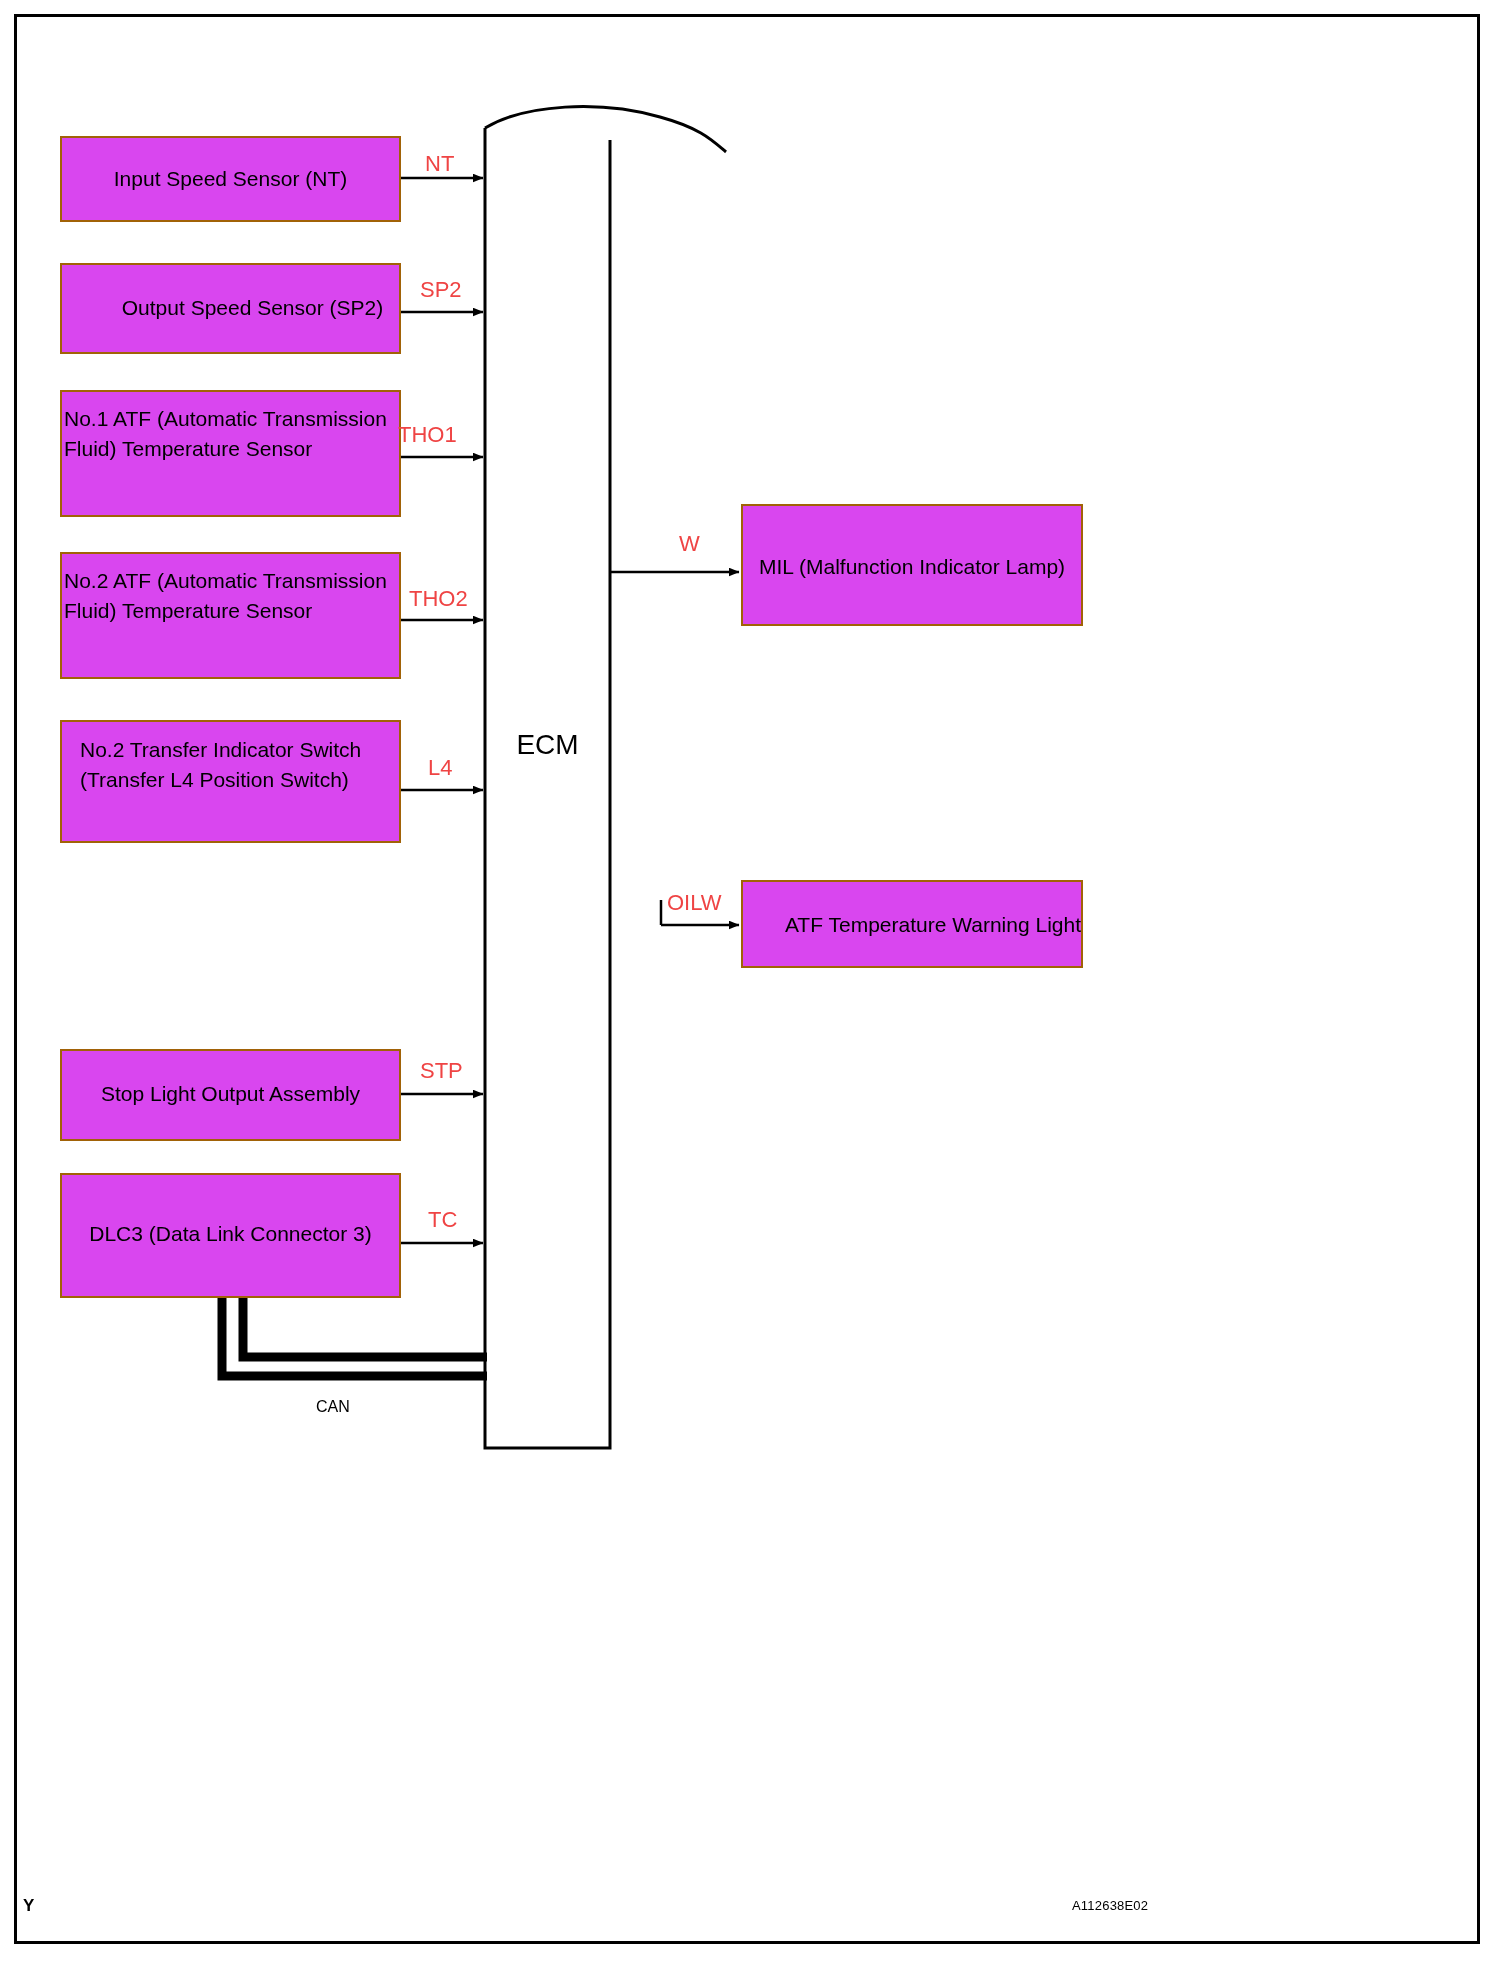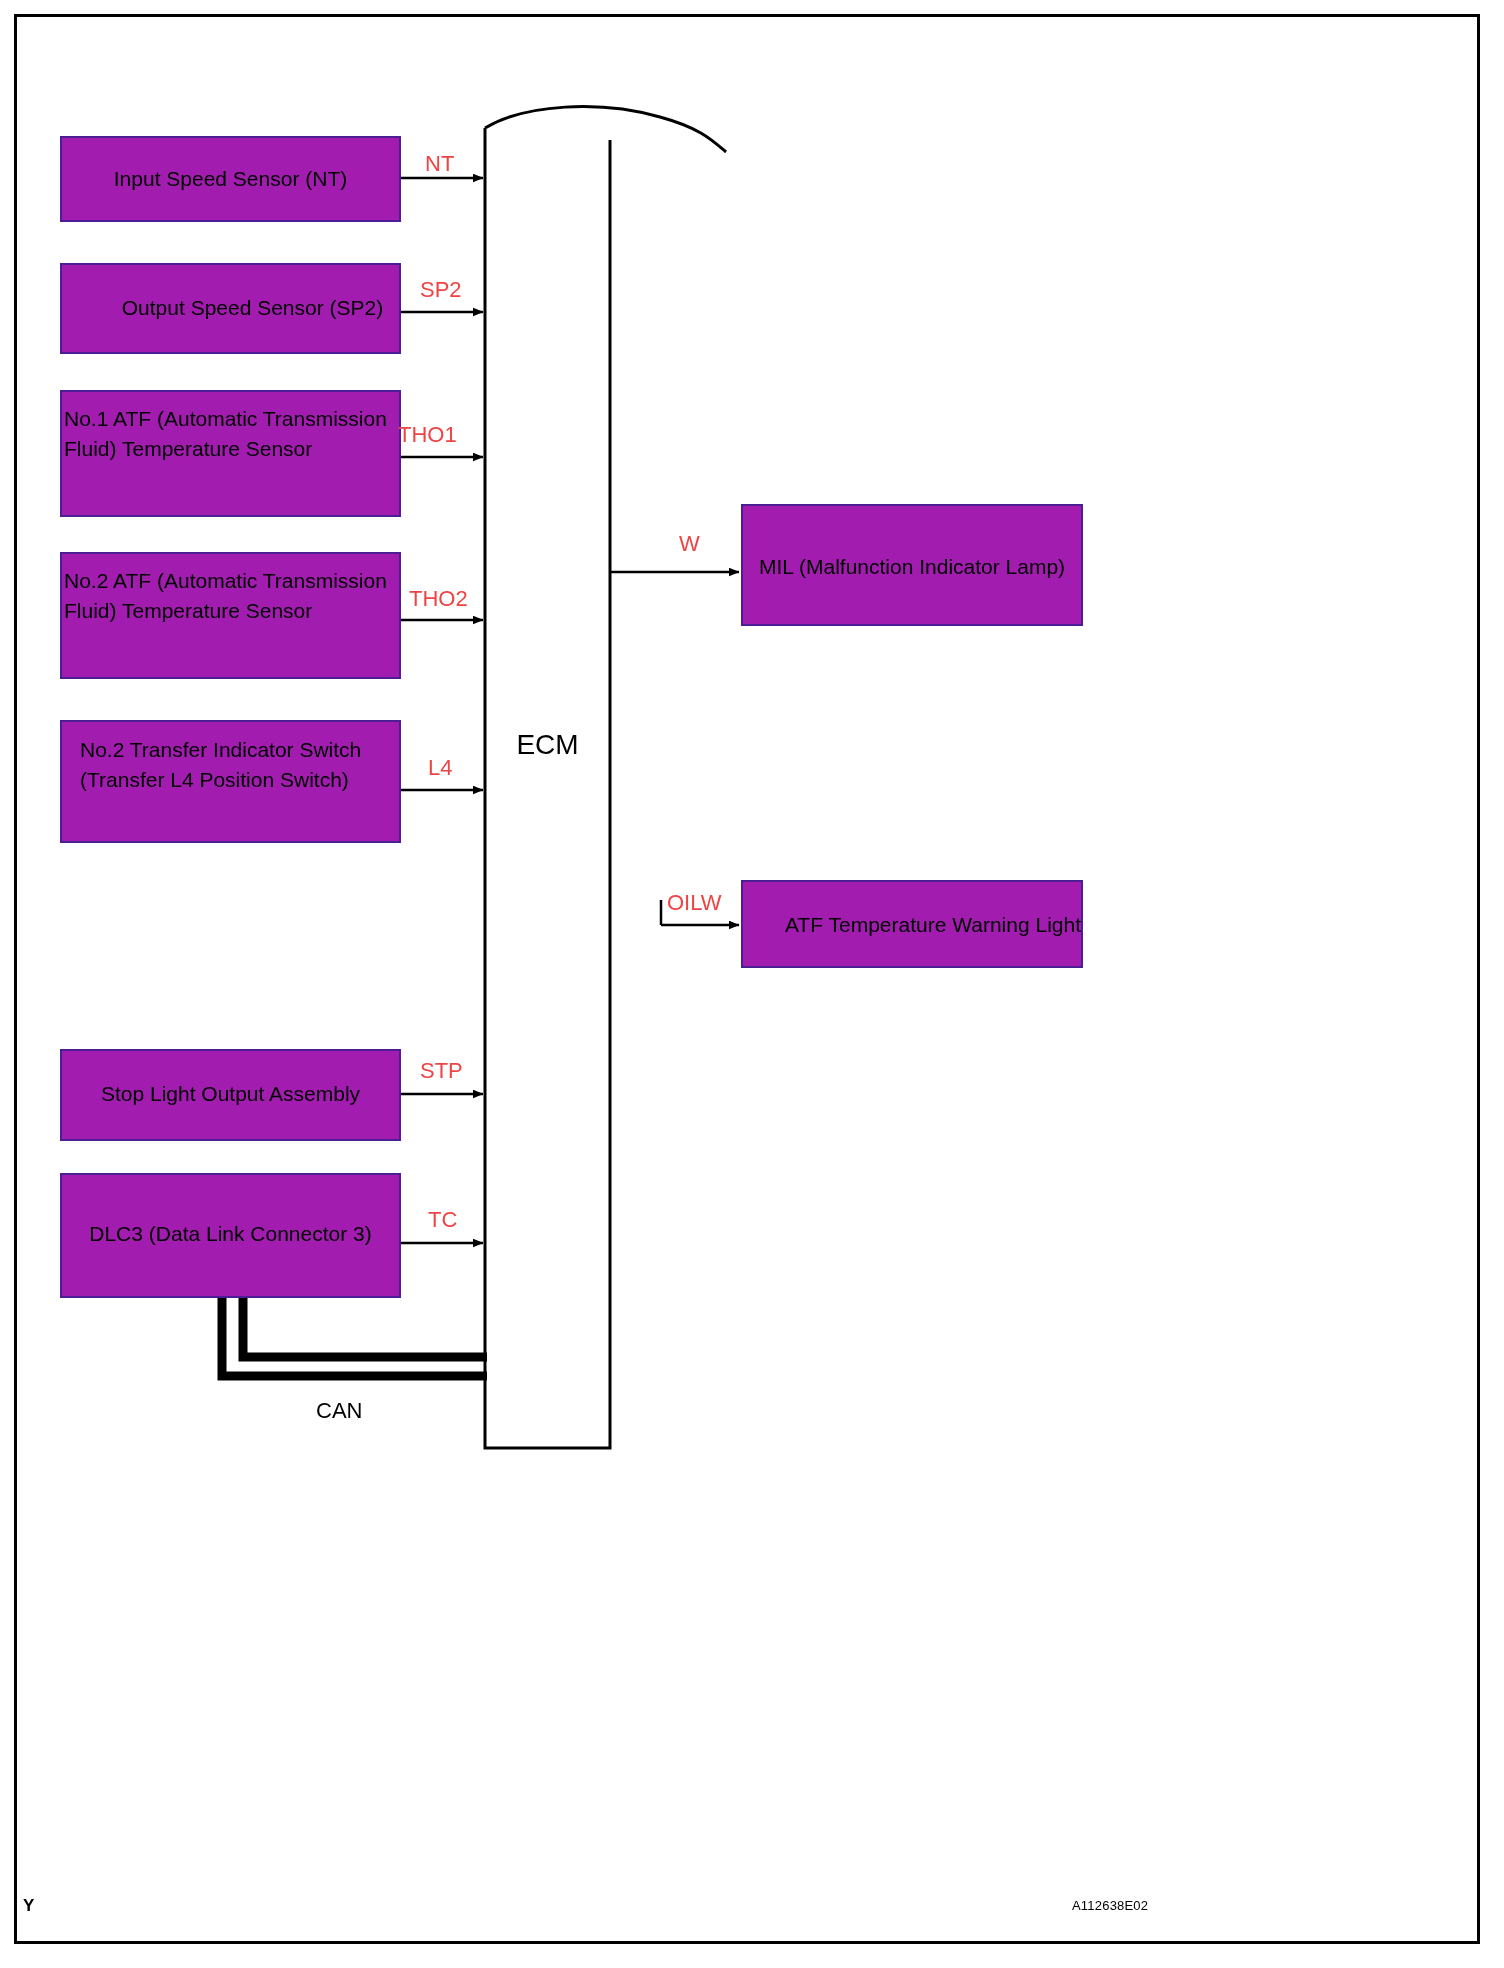--- a/index.html
+++ b/index.html
@@ -29,23 +29,23 @@
   }
   .svg-layer {
     position: absolute;
     left: 0;
     top: 0;
     width: 1504px;
     height: 1968px;
   }
   .node-box {
     position: absolute;
-    border: 2px solid #4c1d95;
+    border: 2px solid #a16207;
     box-sizing: border-box;
-    background: #a21caf;
+    background: #d946ef;
   }
   .node-label {
     position: absolute;
     font-size: 21px;
     line-height: 30px;
     color: #000000;
     white-space: pre;
   }
   .node-label.center {
     left: 0;
@@ -64,21 +64,21 @@
   }
   .ecm-title {
     position: absolute;
     font-size: 28px;
     white-space: pre;
     color: #000000;
     text-align: center;
   }
   .bus-label {
     position: absolute;
-    font-size: 22px;
+    font-size: 16px;
     white-space: pre;
     color: #000000;
   }
   .corner-code {
     position: absolute;
     font-size: 13px;
     letter-spacing: 0.2px;
     white-space: pre;
     color: #000000;
   }

